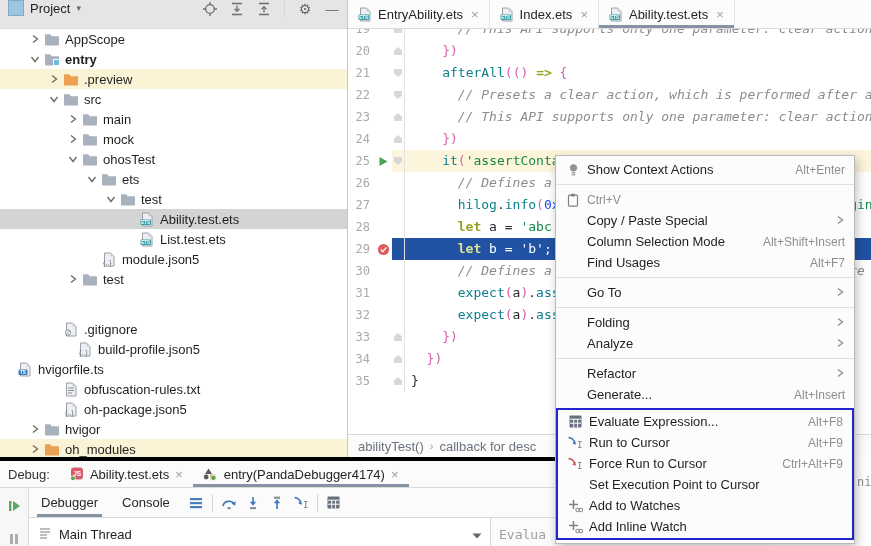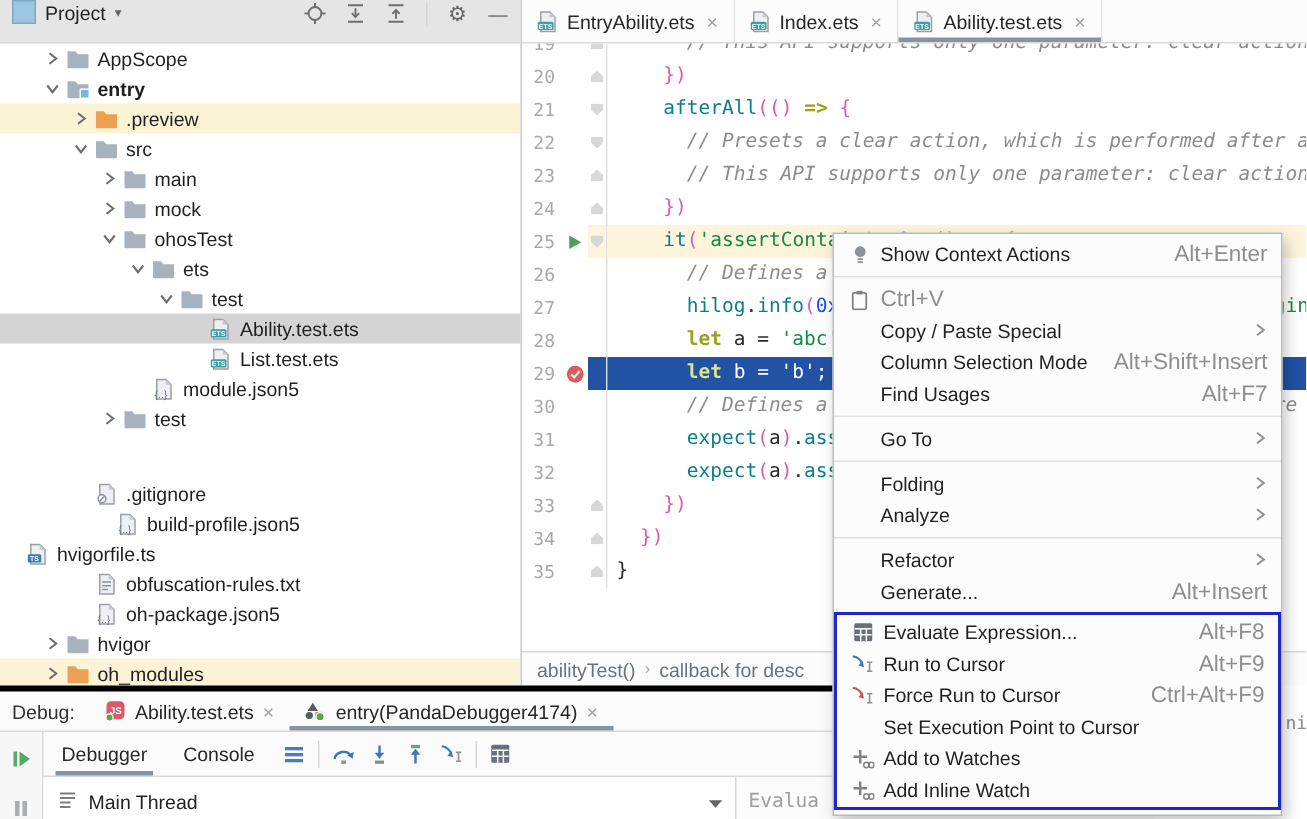--- a/index.html
+++ b/index.html
@@ -82,21 +82,21 @@
   #thread-box .arrow{margin-left:auto;}
   #eval-fragment{padding-left:8px;color:#9E9E9E;font-size:13px;}
   #right-fragment{position:absolute;left:857px;top:475px;color:#8C8C8C;font-size:12px;z-index:1;}
 
   
   #context-menu{position:absolute;left:555px;top:155px;width:300px;z-index:10;background:#FCFCFC;
       border:1px solid #B9B9B9;box-shadow:2px 4px 10px rgba(0,0,0,.25);padding:3px 0;box-sizing:border-box;}
   .mitem{height:21px;display:flex;align-items:center;padding:0 9px 0 7px;gap:4px;cursor:pointer;}
   .micon{width:20px;flex:0 0 20px;display:flex;align-items:center;justify-content:center;}
   .mlabel{flex:1;color:#1F1F1F;white-space:nowrap;}
-  .mshort{color:#8E8E8E;font-size:15px;white-space:nowrap;}
+  .mshort{color:#8E8E8E;font-size:12px;white-space:nowrap;}
   .msep{height:1px;background:#E0E0E0;margin:4px 0;}
   .accent-group{border:2px solid var(--menu-accent-border);margin-top:3px;padding:1px 0;}
 </style>
 </head>
 <body>
 
 <div id="project-panel">
   <div id="project-header">
     <span class="ptitle">
       <span id="proj-icon"></span>

